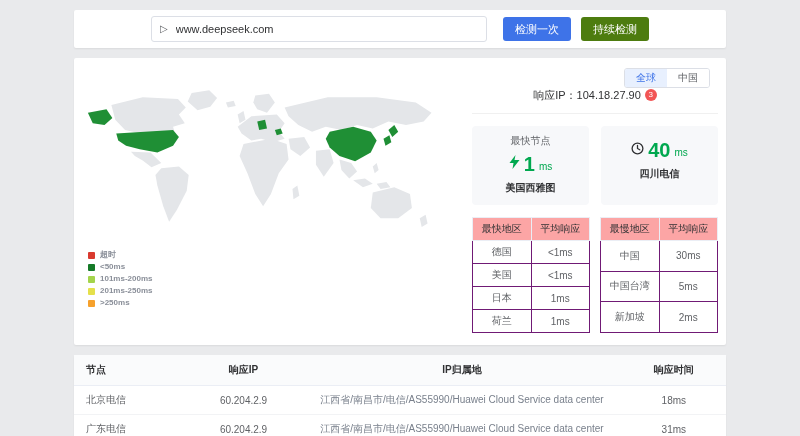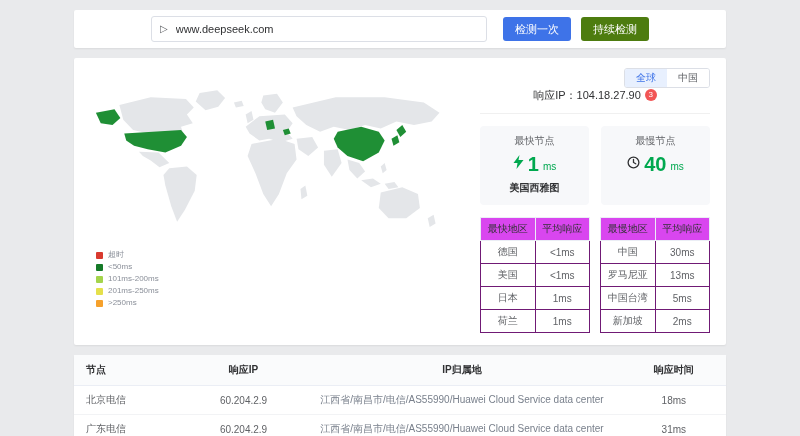--- a/index.html
+++ b/index.html
@@ -16,46 +16,46 @@
   .searchbar{height:38px;display:flex;align-items:center;justify-content:center;margin-bottom:10px;}
   .search-box{display:flex;align-items:center;width:318px;height:24px;border:1px solid #dcdfe6;border-radius:3px;padding:0 8px;gap:6px;background:#fff;}
   .play-glyph{color:#606266;font-size:10px;line-height:1;}
   .search-box input{border:none;outline:none;flex:1;font-size:11px;color:#303133;font-family:inherit;background:transparent;}
   .btns{display:flex;gap:10px;margin-left:16px;justify-content:flex-end;}
   .btn{height:24px;padding:0 12px;border:none;border-radius:3px;color:#fff;font-size:11px;cursor:pointer;font-family:inherit;line-height:24px;}
   .btn.blue{background:#3e73e8;}
   .btn.teal{background:#4d7c0f;}
 
   
-  .main{position:relative;padding:10px 16px 12px;margin-bottom:10px;}
+  .main{position:relative;padding:10px 8px 12px;margin-bottom:10px;}
   .tabs{position:absolute;top:10px;right:16px;display:flex;border:1px solid #dcdfe6;border-radius:3px;overflow:hidden;}
   .tab{font-size:10px;padding:4px 11px;background:#fff;color:#606266;border:none;font-family:inherit;cursor:pointer;line-height:1;}
   .tab.active{background:#e8f0fe;color:#3e73e8;}
   .main-body{display:flex;margin-top:18px;}
 
   .map-col{width:372px;}
   .map{width:372px;height:160px;display:block;}
   .legend{margin-top:4px;display:flex;flex-direction:column;gap:2px;padding-left:6px;}
-  .legend-item{display:flex;align-items:center;gap:5px;font-size:8px;color:#8a8f99;line-height:10px;}
+  .legend-item{display:flex;align-items:center;gap:5px;font-size:8px;color:#8a8f99;line-height:10px;font-weight:bold;}
   .swatch{width:7px;height:7px;border-radius:1px;display:inline-block;flex:none;}
 
   .stats-col{flex:1;padding-left:18px;padding-top:2px;}
   .ip-line{text-align:center;font-size:11px;color:#303133;padding-bottom:10px;border-bottom:1px solid #f0f0f0;}
   .badge{display:inline-block;width:12px;height:12px;line-height:12px;border-radius:50%;background:#f25555;color:#fff;font-size:8px;text-align:center;margin-left:4px;vertical-align:2px;}
   .stat-cards{display:flex;gap:12px;margin-top:12px;}
   .stat-card{flex:1;background:#f7f8fa;border-radius:4px;padding:8px 4px 10px;text-align:center;}
   .stat-title{font-size:10px;color:#606266;}
   .stat-value{margin-top:6px;display:flex;align-items:center;justify-content:center;gap:4px;}
   .stat-num{font-size:20px;font-weight:bold;color:#00a84f;line-height:1;}
   .stat-unit{font-size:10px;color:#00a84f;align-self:flex-end;padding-bottom:2px;}
   .stat-loc{margin-top:7px;font-size:10px;color:#303133;font-weight:bold;}
 
   .mini-tables{display:flex;gap:10px;margin-top:12px;}
   table.mini{flex:1;border-collapse:collapse;font-size:10px;table-layout:fixed;}
-  table.mini th{background:#d946ef;color:#303133;font-weight:normal;padding:4px 2px;border:1px solid #ebeef5;}
+  table.mini th{background:#fca5a5;color:#303133;font-weight:normal;padding:4px 2px;border:1px solid #ebeef5;}
   table.mini td{color:#606266;text-align:center;padding:4px 2px;border:1px solid #701a75;}
 
   
   .table-card{padding:0 0 2px;}
   table.node-table{width:100%;border-collapse:collapse;font-size:10px;}
   table.node-table th{background:#fafbfc;text-align:center;font-weight:bold;color:#303133;padding:8px 10px;border-bottom:1px solid #ebeef5;}
   table.node-table th.col-node{text-align:left;padding-left:12px;}
   table.node-table td{color:#606266;text-align:center;padding:7px 6px;border-bottom:1px solid #f2f3f5;}
   table.node-table td.col-node{text-align:left;padding-left:12px;}
   table.node-table td.col-loc{color:#79808c;}
@@ -152,29 +152,29 @@
             <div class="stat-value">
               <span><svg width="11" height="14" viewBox="0 0 10 14">
                     <path d="M6 0 L0 8 H4 L3 14 L10 5 H5 Z" fill="#00a84f"></path>
                   </svg></span>
               <span class="stat-num">1</span>
               <span class="stat-unit">ms</span>
             </div>
             <div class="stat-loc">美国西雅图</div>
           </div>
           <div class="stat-card">
-            <div class="stat-title">最慢节点</div>
             <div class="stat-value">
               <span><svg width="13" height="13" viewBox="0 0 14 14">
                     <circle cx="7" cy="7" r="5.8" fill="none" stroke="#303133" stroke-width="1.4"></circle>
                     <path d="M7 3.6 V7 L9.4 8.4" stroke="#303133" stroke-width="1.4" fill="none" stroke-linecap="round"></path>
                   </svg></span>
               <span class="stat-num">40</span>
               <span class="stat-unit">ms</span>
             </div>
+            <div class="stat-loc">四川电信</div>
           </div>
         </div>
 
         <div class="mini-tables">
           <table class="mini">
               <thead>
                 <tr>
                   <th>最快地区</th>
                   <th>平均响应</th>
                 </tr>
@@ -202,24 +202,20 @@
               <thead>
                 <tr>
                   <th>最慢地区</th>
                   <th>平均响应</th>
                 </tr>
               </thead>
               <tbody>
                 <tr>
                   <td>中国</td>
                   <td>30ms</td>
-                </tr>
-                <tr>
-                  <td>罗马尼亚</td>
-                  <td>13ms</td>
                 </tr>
                 <tr>
                   <td>中国台湾</td>
                   <td>5ms</td>
                 </tr>
                 <tr>
                   <td>新加坡</td>
                   <td>2ms</td>
                 </tr>
               </tbody>

